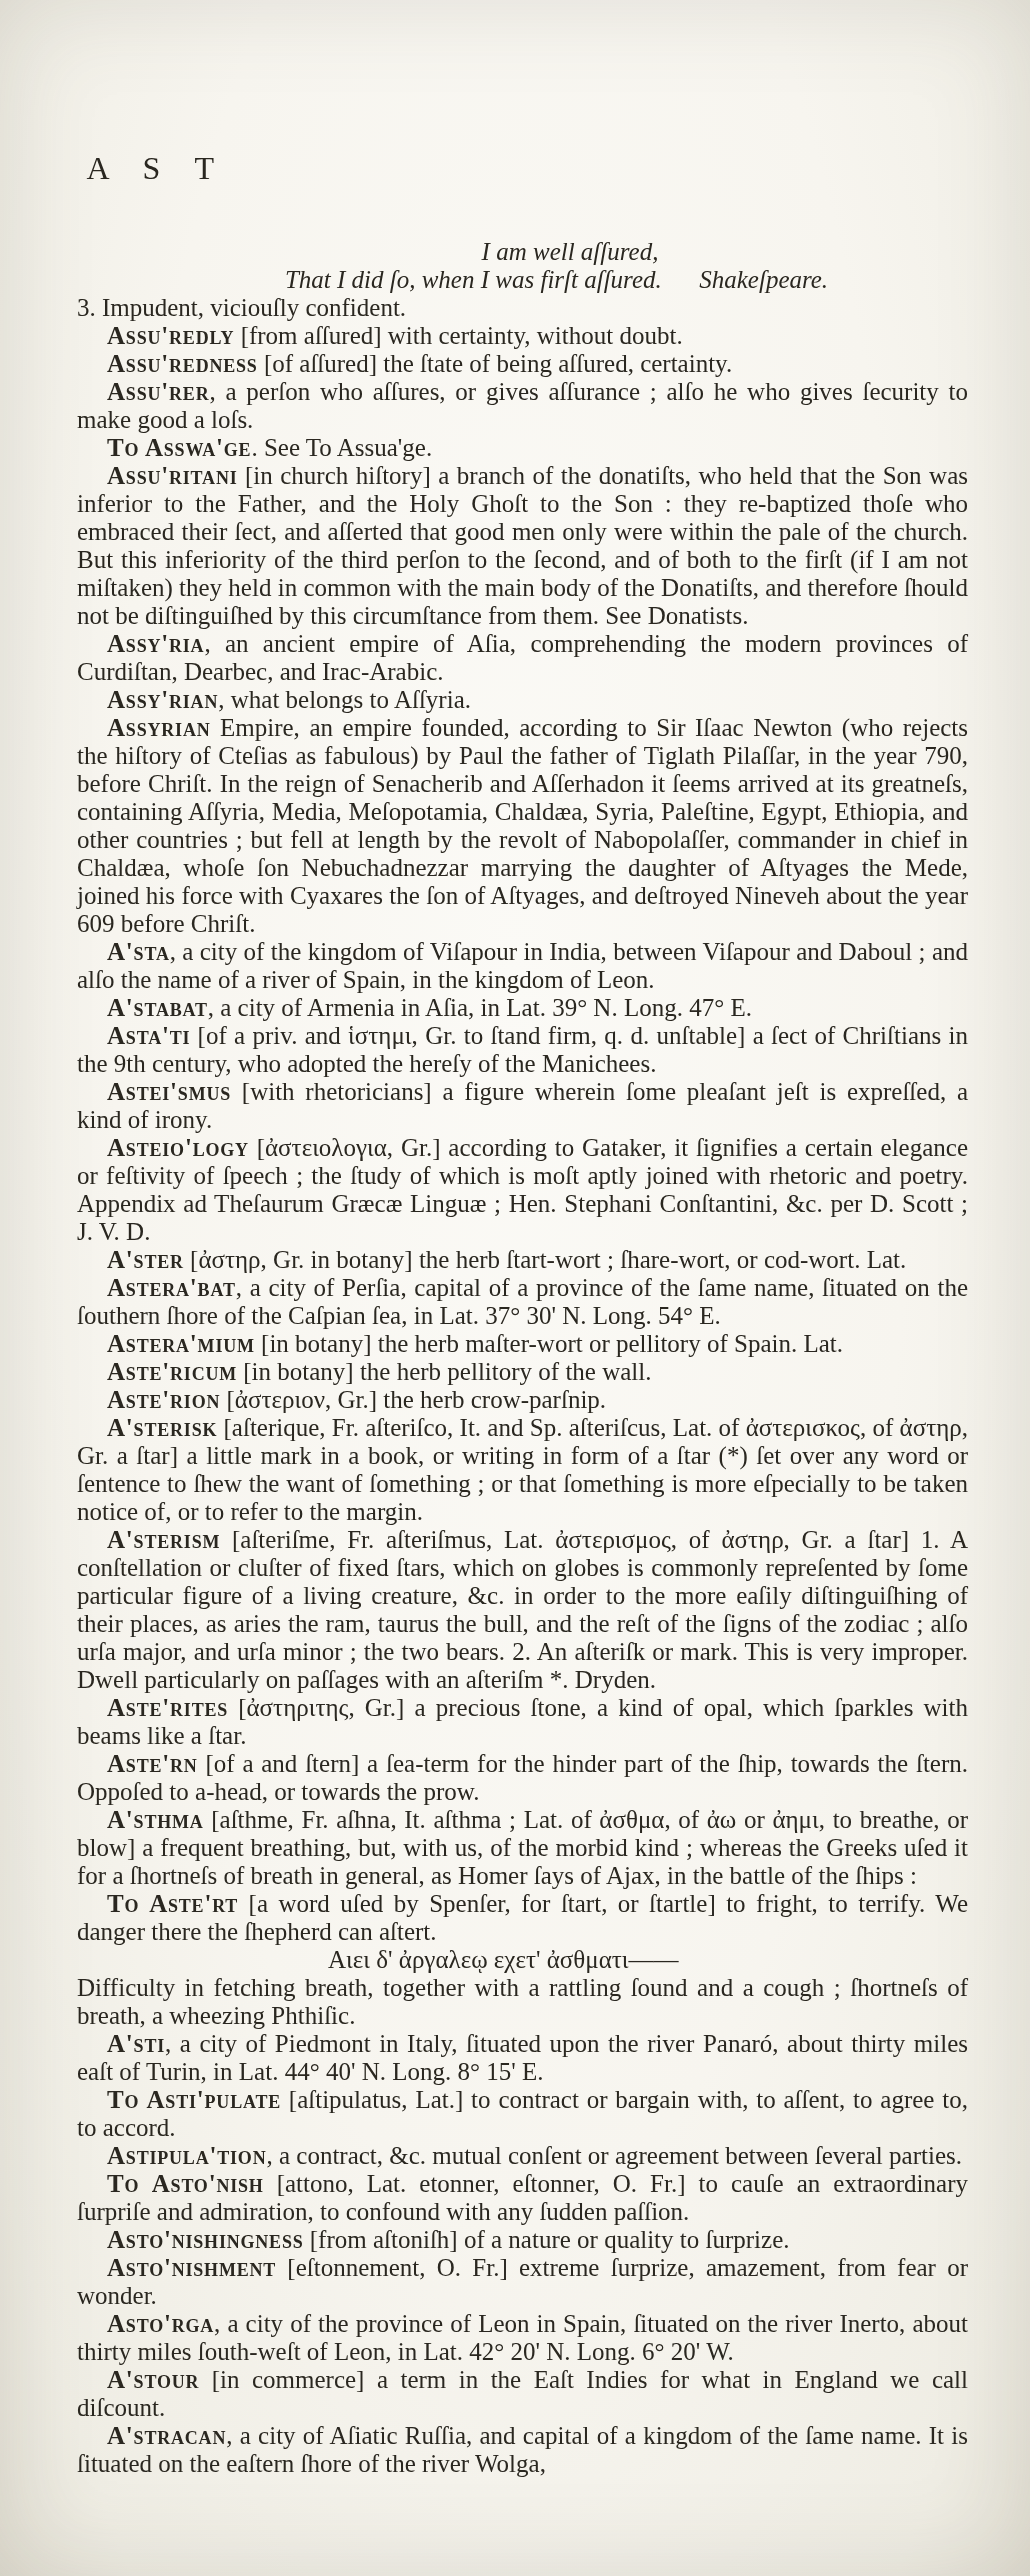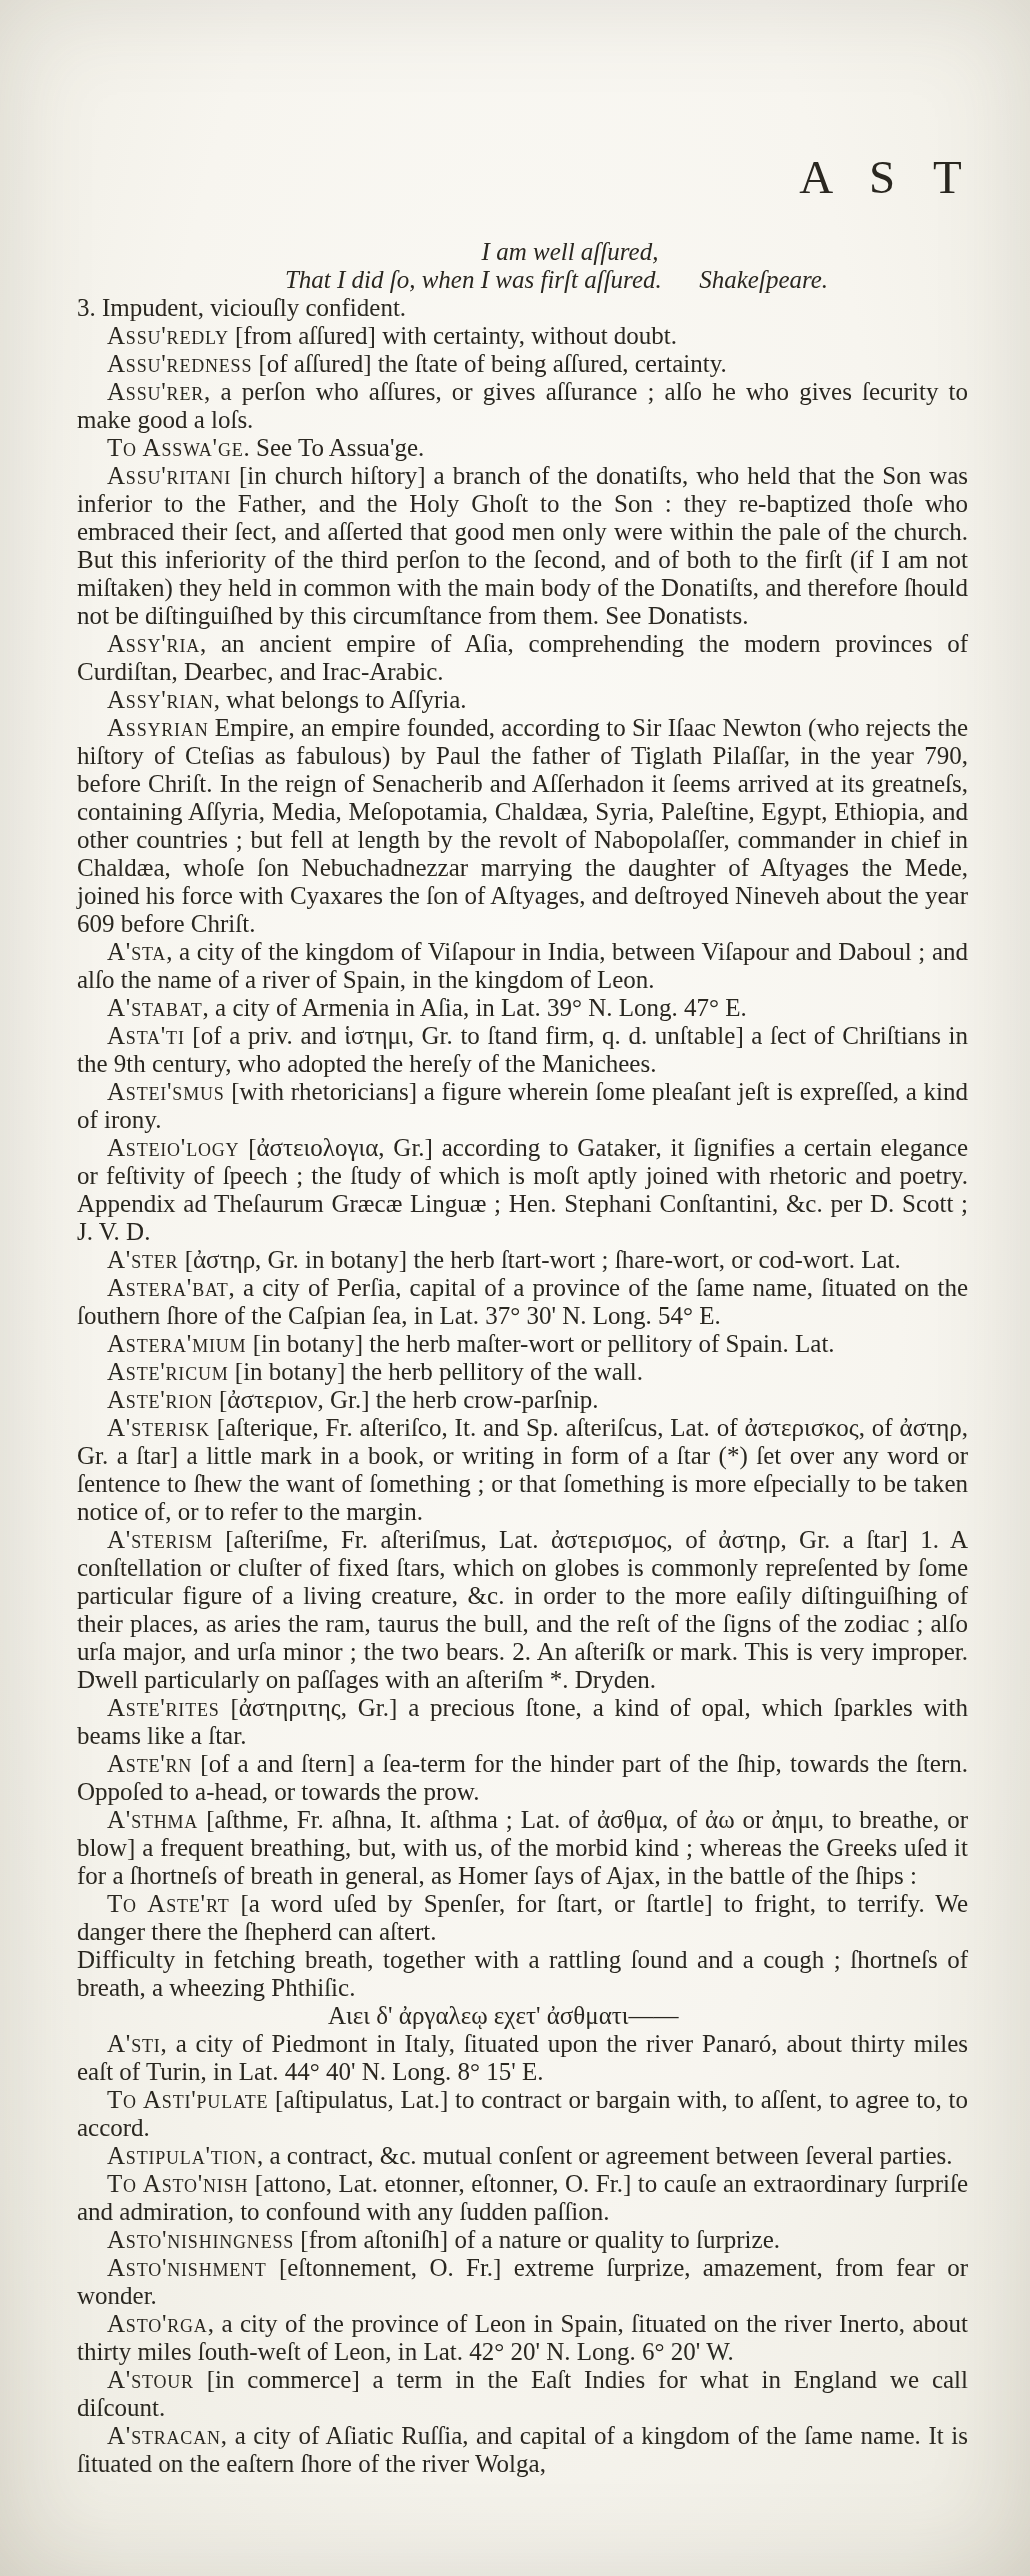--- a/index.html
+++ b/index.html
@@ -22,24 +22,24 @@
   .page::after {
     content: "";
     position: absolute;
     inset: 0;
     box-shadow: inset 0 0 98px rgba(94, 88, 70, 0.16);
     pointer-events: none;
   }
   .running-head {
     position: absolute;
     top: 150px;
-    left: 84px;
+    left: 73px;
     width: 891px;
-    text-align: right;
-    font-size: 47px;
+    text-align: left;
+    font-size: 32px;
     letter-spacing: 13.4px;
     text-indent: 13.4px;
     color: var(--ink);
   }
   .text-block {
     position: absolute;
     top: 238px;
     left: 77px;
     width: 891px;
     font-size: 25px;
@@ -56,20 +56,21 @@
   }
   .verse-first { margin-left: 95px; }
   .verse { margin-left: 68px; }
   .greek {
     text-align: left;
     margin-left: 251px;
   }
   .head {
     font-variant: small-caps;
     letter-spacing: 0.8px;
+    font-weight: bold;
   }
 </style>
 </head>
 <body>
 
 <div class="page">
   <header class="running-head">
     <span>A S T</span>
   </header>
   <main class="text-block" id="content">
@@ -93,22 +94,22 @@
       <p class="block entry"><span class="head">Astera'bat</span><span>, a city of Perſia, capital of a province of the ſame name, ſituated on the ſouthern ſhore of the Caſpian ſea, in Lat. 37° 30' N.  Long. 54° E.</span></p>
       <p class="block entry"><span class="head">Astera'mium</span><span> [in botany] the herb maſter-wort or pellitory of Spain.  Lat.</span></p>
       <p class="block entry"><span class="head">Aste'ricum</span><span> [in botany] the herb pellitory of the wall.</span></p>
       <p class="block entry"><span class="head">Aste'rion</span><span> [ἀστεριον, Gr.] the herb crow-parſnip.</span></p>
       <p class="block entry"><span class="head">A'sterisk</span><span> [aſterique, Fr. aſteriſco, It. and Sp. aſteriſcus, Lat. of ἀστερισκος, of ἀστηρ, Gr. a ſtar] a little mark in a book, or writing in form of a ſtar (*) ſet over any word or ſentence to ſhew the want of ſomething ; or that ſomething is more eſpecially to be taken notice of, or to refer to the margin.</span></p>
       <p class="block entry"><span class="head">A'sterism</span><span> [aſteriſme, Fr. aſteriſmus, Lat. ἀστερισμος, of ἀστηρ, Gr. a ſtar] 1. A conſtellation or cluſter of fixed ſtars, which on globes is commonly repreſented by ſome particular figure of a living creature, &amp;c. in order to the more eaſily diſtinguiſhing of their places, as aries the ram, taurus the bull, and the reſt of the ſigns of the zodiac ; alſo urſa major, and urſa minor ; the two bears.  2. An aſteriſk or mark.  This is very improper.  Dwell particularly on paſſages with an aſteriſm *.  Dryden.</span></p>
       <p class="block entry"><span class="head">Aste'rites</span><span> [ἀστηριτης, Gr.] a precious ſtone, a kind of opal, which ſparkles with beams like a ſtar.</span></p>
       <p class="block entry"><span class="head">Aste'rn</span><span> [of a and ſtern] a ſea-term for the hinder part of the ſhip, towards the ſtern.  Oppoſed to a-head, or towards the prow.</span></p>
       <p class="block entry"><span class="head">A'sthma</span><span> [aſthme, Fr. aſhna, It. aſthma ; Lat. of ἀσθμα, of ἀω or ἀημι, to breathe, or blow] a frequent breathing, but, with us, of the morbid kind ; whereas the Greeks uſed it for a ſhortneſs of breath in general, as Homer ſays of Ajax, in the battle of the ſhips :</span></p>
       <p class="block entry"><span class="head">To Aste'rt</span><span> [a word uſed by Spenſer, for ſtart, or ſtartle] to fright, to terrify.  We danger there the ſhepherd can aſtert.</span></p>
+      <p class="block greek">Αιει δ' ἀργαλεῳ εχετ' ἀσθματι——</p>
       <p class="block plain">Difficulty in fetching breath, together with a rattling ſound and a cough ; ſhortneſs of breath, a wheezing Phthiſic.</p>
-      <p class="block greek">Αιει δ' ἀργαλεῳ εχετ' ἀσθματι——</p>
       <p class="block entry"><span class="head">A'sti</span><span>, a city of Piedmont in Italy, ſituated upon the river Panaró, about thirty miles eaſt of Turin, in Lat. 44° 40' N.  Long. 8° 15' E.</span></p>
       <p class="block entry"><span class="head">To Asti'pulate</span><span> [aſtipulatus, Lat.] to contract or bargain with, to aſſent, to agree to, to accord.</span></p>
       <p class="block entry"><span class="head">Astipula'tion</span><span>, a contract, &amp;c. mutual conſent or agreement between ſeveral parties.</span></p>
       <p class="block entry"><span class="head">To Asto'nish</span><span> [attono, Lat. etonner, eſtonner, O. Fr.] to cauſe an extraordinary ſurpriſe and admiration, to confound with any ſudden paſſion.</span></p>
       <p class="block entry"><span class="head">Asto'nishingness</span><span> [from aſtoniſh] of a nature or quality to ſurprize.</span></p>
       <p class="block entry"><span class="head">Asto'nishment</span><span> [eſtonnement, O. Fr.] extreme ſurprize, amazement, from fear or wonder.</span></p>
       <p class="block entry"><span class="head">Asto'rga</span><span>, a city of the province of Leon in Spain, ſituated on the river Inerto, about thirty miles ſouth-weſt of Leon, in Lat. 42° 20' N.  Long. 6° 20' W.</span></p>
       <p class="block entry"><span class="head">A'stour</span><span> [in commerce] a term in the Eaſt Indies for what in England we call diſcount.</span></p>
       <p class="block entry"><span class="head">A'stracan</span><span>, a city of Aſiatic Ruſſia, and capital of a kingdom of the ſame name.  It is ſituated on the eaſtern ſhore of the river Wolga,</span></p>
     </main>

